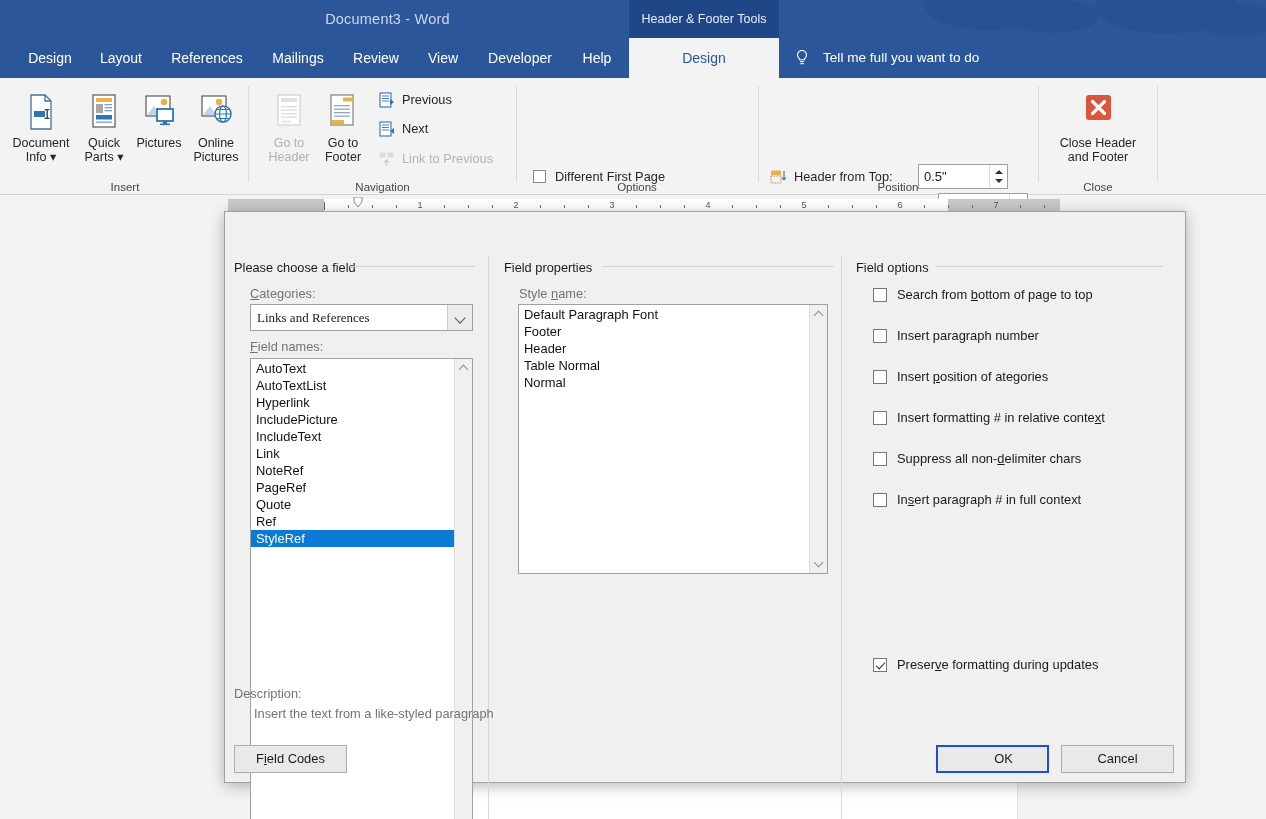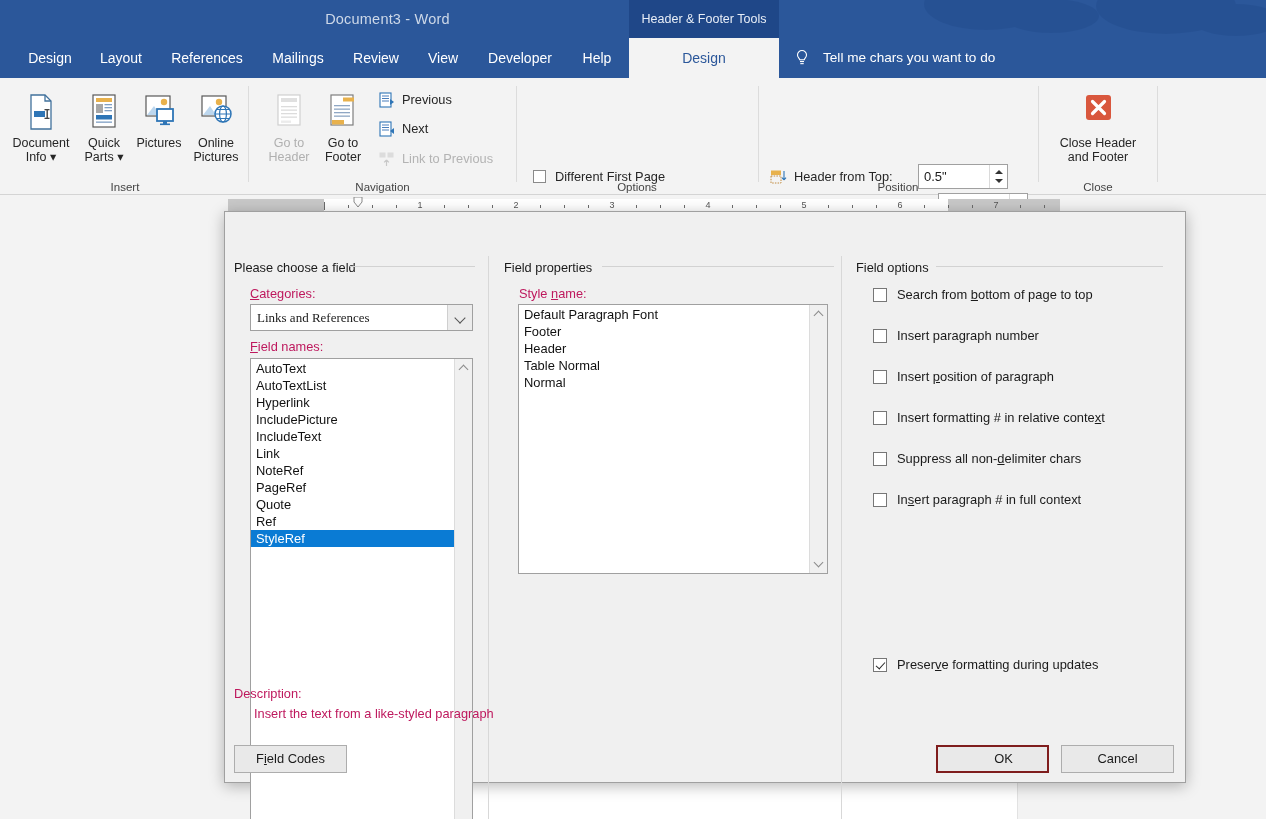--- a/index.html
+++ b/index.html
@@ -68,21 +68,21 @@
     border:1px solid #a0a0a0;box-shadow:0 3px 14px rgba(0,0,0,.28);box-sizing:border-box;}
   .dlg-title{position:absolute;left:0;top:0;width:960px;height:37px;background:#ffffff;}
   .dlg-title .t{position:absolute;left:11px;top:9px;font-size:14.5px;color:#1a1a1a;}
   .dlg-help{position:absolute;right:52px;top:0;width:44px;height:37px;line-height:37px;text-align:center;font-size:16px;color:#333;cursor:default;}
   .dlg-close{position:absolute;right:0;top:0;width:50px;height:37px;line-height:37px;text-align:center;font-size:16px;color:#333;cursor:default;}
 
   .grouphdr{position:absolute;font-size:12.8px;color:#1a1a1a;}
   .grouprule{position:absolute;height:1px;background:#d2d2d2;}
   .vsep{position:absolute;width:1px;background:#d8d8d8;}
 
-  .lbl{position:absolute;font-size:12.8px;color:#be185d;}
+  .lbl{position:absolute;font-size:12.8px;color:#737373;}
   .combo{position:absolute;height:27px;border:1px solid #a0a0a0;background:#fff;box-sizing:border-box;}
   .combo .cv{position:absolute;left:6px;top:0;line-height:25px;font-size:13px;color:#1a1a1a;font-family:Liberation Serif, serif;}
   .combo .cbtn{position:absolute;right:0;top:0;width:24px;height:25px;background:#ececec;border-left:1px solid #cfcfcf;}
   .combo .cbtn:after{content:"";position:absolute;left:8px;top:9px;width:7px;height:7px;border:solid #555;border-width:0 1.5px 1.5px 0;transform:rotate(45deg);}
 
   .listbox{position:absolute;border:1px solid #a0a0a0;background:#fff;box-sizing:border-box;overflow:hidden;}
   .listbox .items{position:absolute;left:0;top:1px;right:18px;}
   .li{height:17px;line-height:17px;font-size:12.9px;color:#111;padding-left:5px;white-space:nowrap;cursor:default;}
   .li.sel{background:#0a7bd4;color:#fff;}
   .li.sel.focusbox{outline:1px dotted #fff;outline-offset:-2px;}
@@ -94,21 +94,21 @@
   .sbar .arw.dn{bottom:2px;}
   .sbar .arw.dn:after{bottom:5px;transform:rotate(45deg);}
 
   .dcbrow{position:absolute;font-size:12.9px;color:#1a1a1a;height:18px;line-height:18px;white-space:nowrap;cursor:default;}
   .dcb{position:absolute;left:0;top:2px;width:14px;height:14px;border:1px solid #767676;background:#fff;box-sizing:border-box;}
   .dcb.checked:after{content:"";position:absolute;left:3.5px;top:0.5px;width:4px;height:8px;border:solid #2a2a2a;border-width:0 1.5px 1.5px 0;transform:rotate(42deg);}
   .dcbrow .lb{position:absolute;left:24px;top:0;}
 
   .btn{position:absolute;background:#e9e9e9;border:1px solid #adadad;box-sizing:border-box;
     font-size:12.9px;color:#1a1a1a;text-align:center;cursor:default;}
-  .btn.primary{border:2px solid #7f1d1d;background:#e9e9e9;padding-left:22px;}
+  .btn.primary{border:2px solid #1d4ed8;background:#e9e9e9;padding-left:22px;}
 
   u{text-decoration:underline;text-underline-offset:1px;}
 </style>
 </head>
 <body>
 
 <div id="word-window">
 
   <div class="titlebar">
     <svg class="deco" viewBox="0 0 420 60">
@@ -132,21 +132,21 @@
     <div class="tab" style="left:420px;width:46px;">View</div>
     <div class="tab" style="left:478px;width:84px;">Developer</div>
     <div class="tab" style="left:574px;width:46px;">Help</div>
     <div class="tab active" style="left:629px;width:150px;">Design</div>
     <div class="tellme" style="width:250px;padding-left:30px;">
       <svg class="bulb" viewBox="0 0 18 18">
         <path d="M9 1.5c-2.6 0-4.5 2-4.5 4.4 0 1.7 1 2.8 1.7 3.7.3.4.5.8.5 1.2h4.6c0-.4.2-.8.5-1.2.7-.9 1.7-2 1.7-3.7C13.5 3.5 11.6 1.5 9 1.5z" fill="none" stroke="#fff" stroke-width="1.1"></path>
         <rect x="7" y="12" width="4" height="1.1" fill="#fff"></rect>
         <rect x="7.3" y="14.1" width="3.4" height="1.1" fill="#fff"></rect>
       </svg>
-      <span>Tell me chars you want to do</span>
+      <span>Tell me full you want to do</span>
     </div>
   </div>
 
   <div class="ribbon">
 
     <div class="grp-sep" style="left:248px;"></div>
     <div class="grp-sep" style="left:516px;"></div>
     <div class="grp-sep" style="left:758px;"></div>
     <div class="grp-sep" style="left:1038px;"></div>
     <div class="grp-sep" style="left:1157px;"></div>
@@ -451,21 +451,21 @@
     <div class="dcbrow" style="left:648px;top:74px;">
       <span class="dcb"></span>
       <span class="lb"><span>Search from </span><u>b</u><span>ottom of page to top</span></span>
     </div>
     <div class="dcbrow" style="left:648px;top:115px;">
       <span class="dcb"></span>
       <span class="lb"><span>Insert para</span><u>g</u><span>raph number</span></span>
     </div>
     <div class="dcbrow" style="left:648px;top:156px;">
       <span class="dcb"></span>
-      <span class="lb"><span>Insert </span><u>p</u><span>osition of paragraph</span></span>
+      <span class="lb"><span>Insert </span><u>p</u><span>osition of ategories</span></span>
     </div>
     <div class="dcbrow" style="left:648px;top:197px;">
       <span class="dcb"></span>
       <span class="lb"><span>Insert formatting # in relative conte</span><u>x</u><span>t</span></span>
     </div>
     <div class="dcbrow" style="left:648px;top:238px;">
       <span class="dcb"></span>
       <span class="lb"><span>Suppress all non-</span><u>d</u><span>elimiter chars</span></span>
     </div>
     <div class="dcbrow" style="left:648px;top:279px;">

